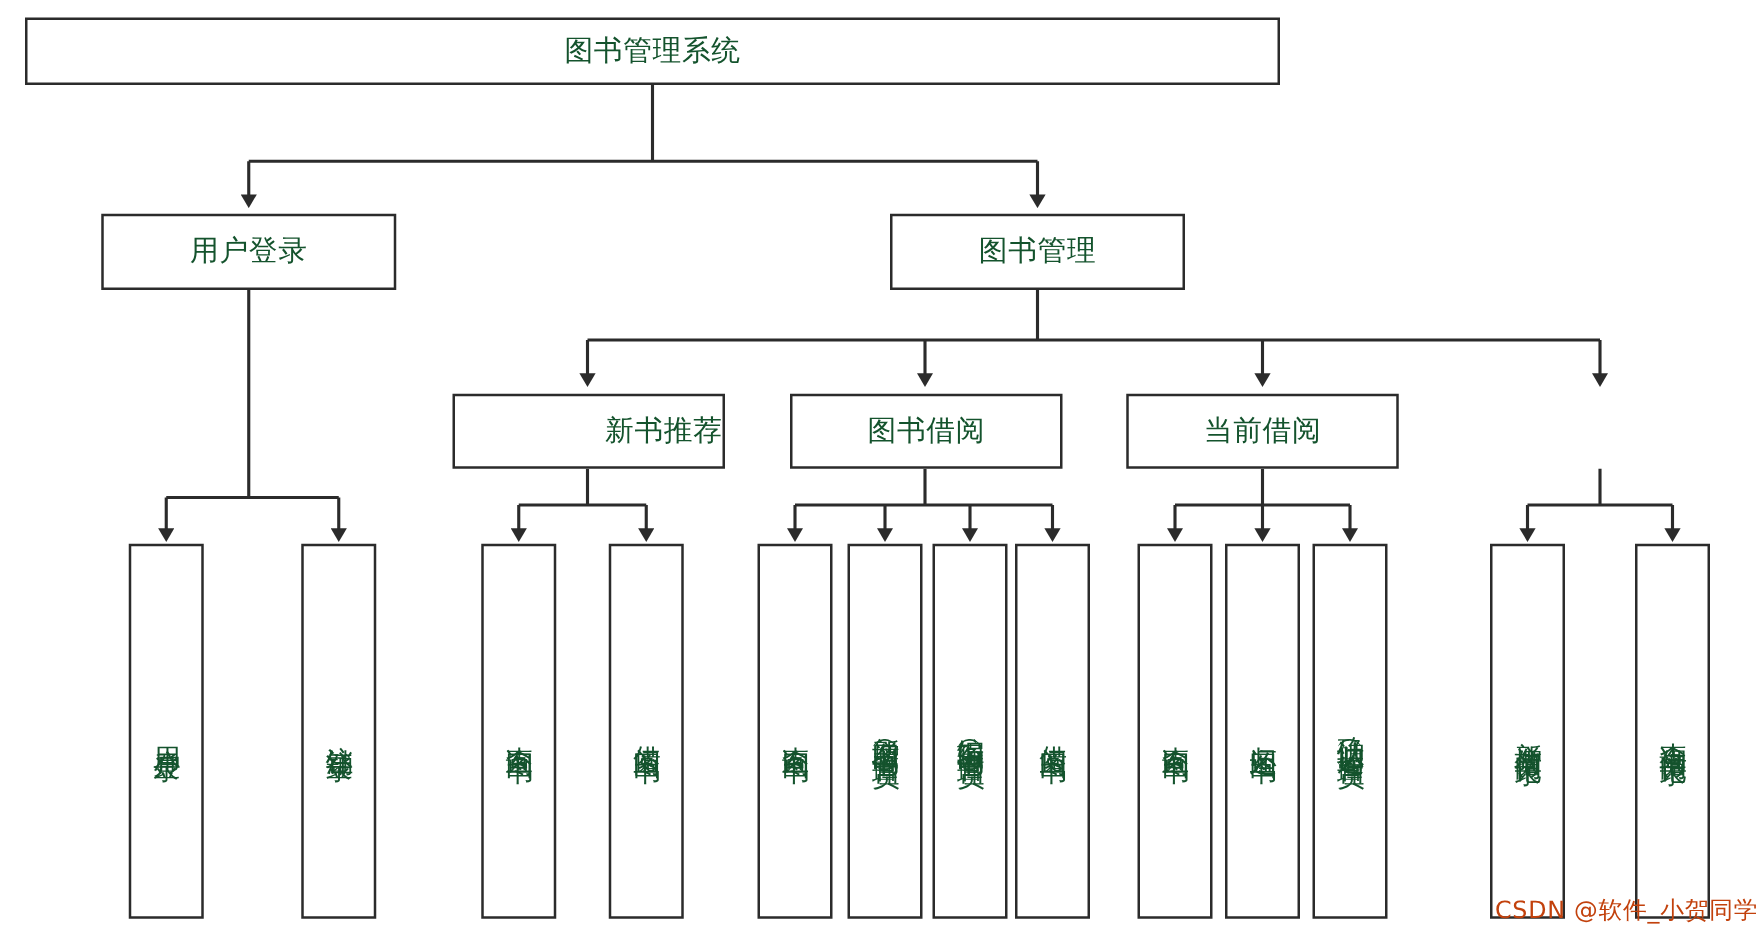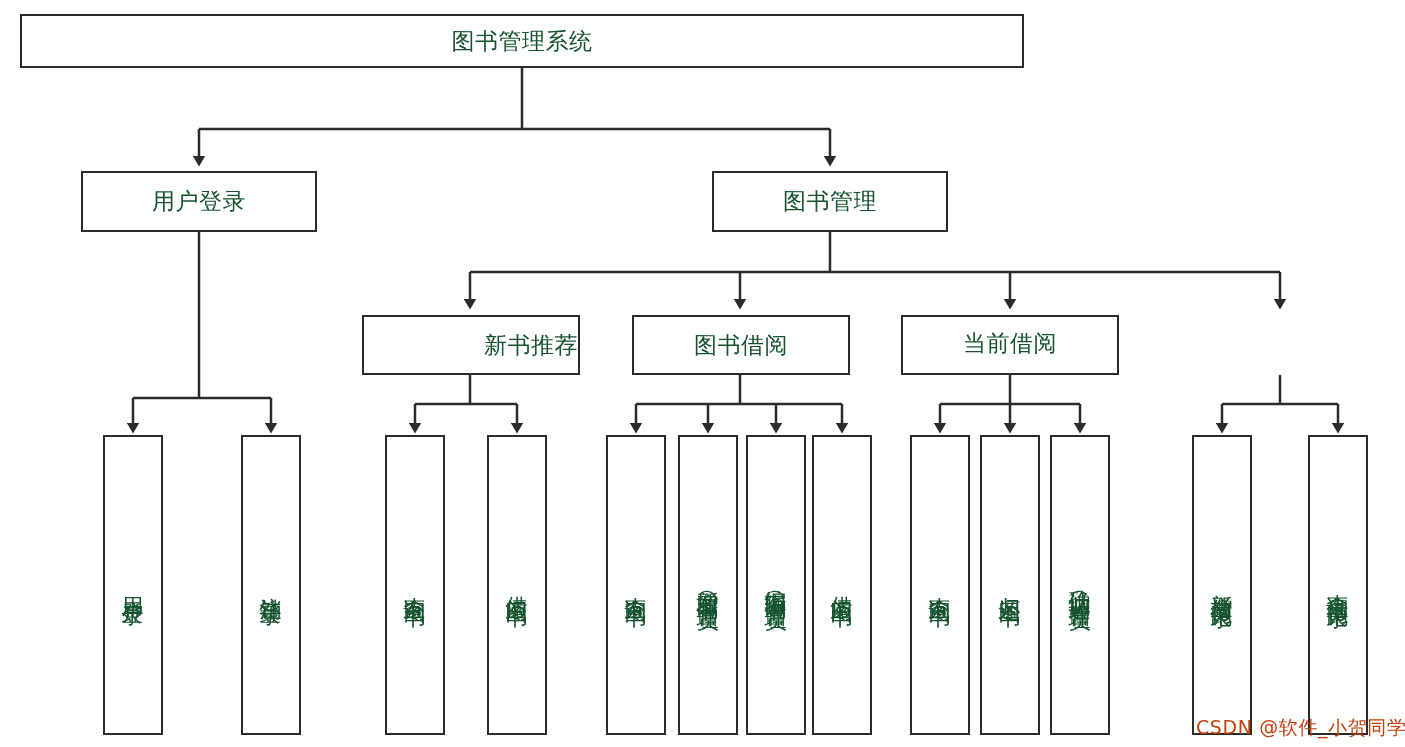--- a/index.html
+++ b/index.html
@@ -129,21 +129,21 @@
   <div class="node-box" style="left:712px; top:171px; width:236px; height:61px;">
     <span class="node-label">图书管理</span>
   </div>
 
   <div class="node-box" style="left:362px; top:315px; width:218px; height:60px;justify-content:flex-end;">
     <span class="node-label">新书推荐</span>
   </div>
   <div class="node-box" style="left:632px; top:315px; width:218px; height:60px;">
     <span class="node-label">图书借阅</span>
   </div>
-  <div class="node-box" style="left:901px; top:315px; width:218px; height:60px;font-family:Liberation Mono, monospace;">
+  <div class="node-box" style="left:901px; top:315px; width:218px; height:60px;">
     <span class="node-label">当前借阅</span>
   </div>
 
   <div class="node-box vertical" style="left:103px; top:435px; width:60px; height:300px;">
     <span class="node-label">用户登录</span>
   </div>
   <div class="node-box vertical" style="left:241px; top:435px; width:60px; height:300px;">
     <span class="node-label">注销登录</span>
   </div>
 

